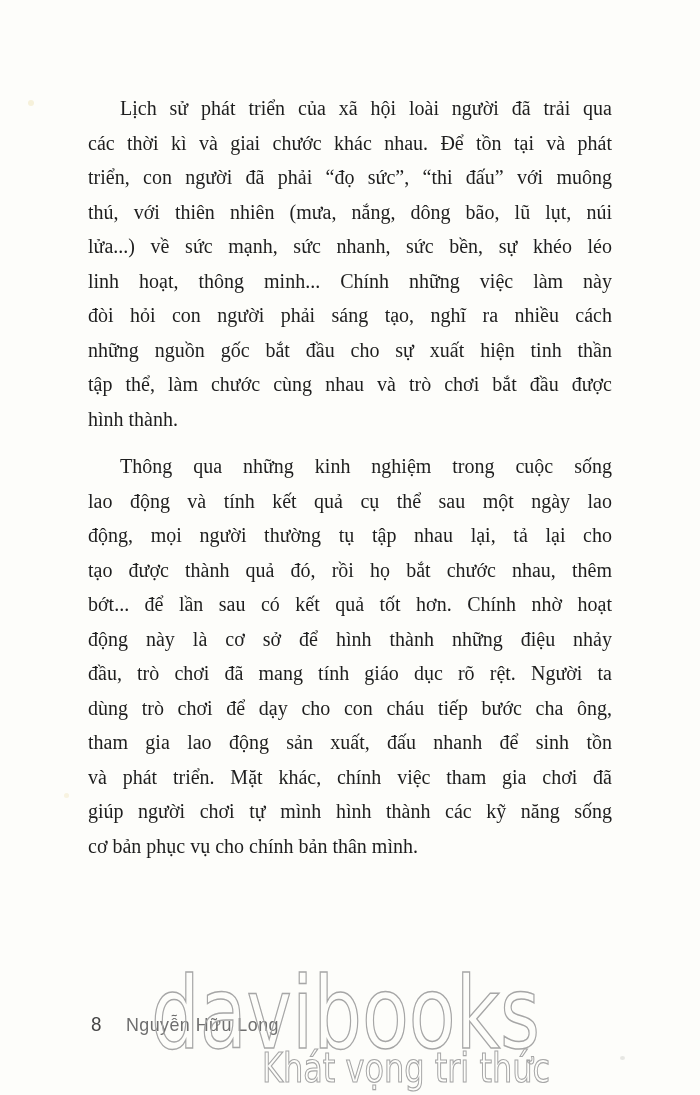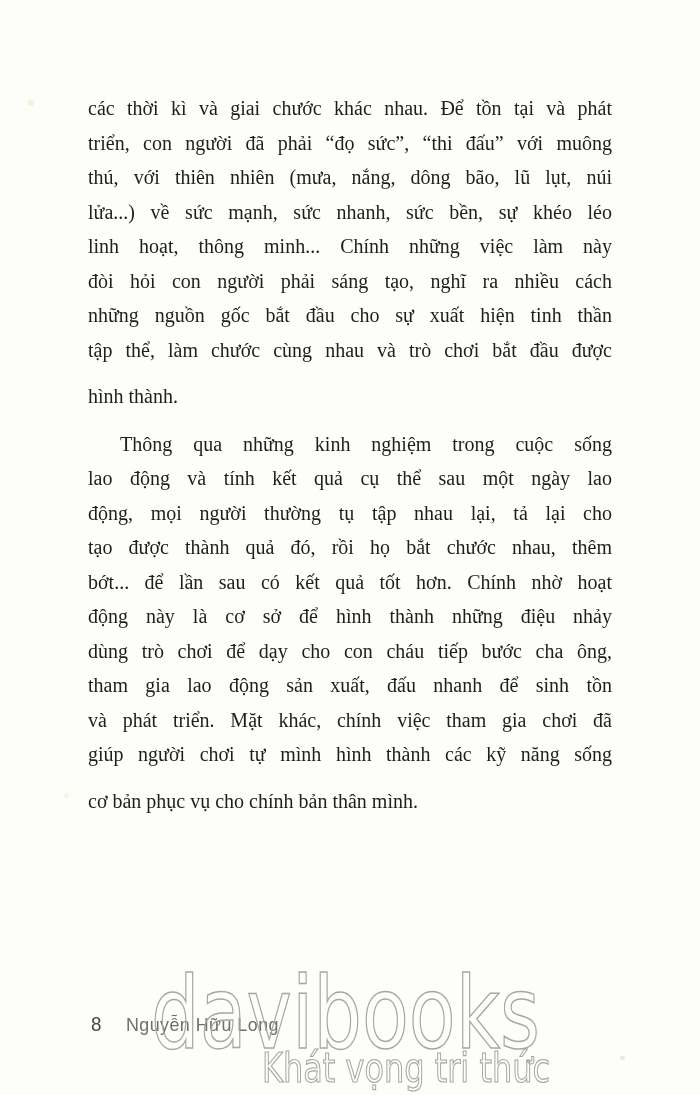--- a/index.html
+++ b/index.html
@@ -37,21 +37,21 @@
     font-size: 20px;
     line-height: 34.5px;
     color: #1e1e1e;
   }
   .para { margin: 0 0 13px 0; }
   .line {
     text-align: justify;
     text-align-last: justify;
   }
   .line.first { text-indent: 32px; }
-  .line.last  { text-align-last: left; margin-top: 12px; }
+  .line.last  { text-align-last: left; }
 
   
   .footer {
     position: absolute;
     left: 91px;
     top: 1013px;
     display: flex;
     align-items: baseline;
     font-family: "Liberation Sans", "DejaVu Sans", sans-serif;
     transform: scaleX(0.94);
@@ -80,37 +80,39 @@
 <body>
 
 <div class="page">
 
   <div class="speck speck1"></div>
   <div class="speck speck2"></div>
   <div class="speck speck3"></div>
 
   <div class="page-body">
       <div class="para">
+        <div class="line first">Lịch sử phát triển của xã hội loài người đã trải qua</div>
         <div class="line">các thời kì và giai chước khác nhau. Để tồn tại và phát</div>
         <div class="line">triển, con người đã phải “đọ sức”, “thi đấu” với muông</div>
         <div class="line">thú, với thiên nhiên (mưa, nắng, dông bão, lũ lụt, núi</div>
         <div class="line">lửa...) về sức mạnh, sức nhanh, sức bền, sự khéo léo</div>
         <div class="line">linh hoạt, thông minh... Chính những việc làm này</div>
         <div class="line">đòi hỏi con người phải sáng tạo, nghĩ ra nhiều cách</div>
         <div class="line">những nguồn gốc bắt đầu cho sự xuất hiện tinh thần</div>
         <div class="line">tập thể, làm chước cùng nhau và trò chơi bắt đầu được</div>
         <div class="line last">hình thành.</div>
       </div>
       <div class="para">
         <div class="line first">Thông qua những kinh nghiệm trong cuộc sống</div>
         <div class="line">lao động và tính kết quả cụ thể sau một ngày lao</div>
         <div class="line">động, mọi người thường tụ tập nhau lại, tả lại cho</div>
         <div class="line">tạo được thành quả đó, rồi họ bắt chước nhau, thêm</div>
         <div class="line">bớt... để lần sau có kết quả tốt hơn. Chính nhờ hoạt</div>
         <div class="line">động này là cơ sở để hình thành những điệu nhảy</div>
+        <div class="line">đầu, trò chơi đã mang tính giáo dục rõ rệt. Người ta</div>
         <div class="line">dùng trò chơi để dạy cho con cháu tiếp bước cha ông,</div>
         <div class="line">tham gia lao động sản xuất, đấu nhanh để sinh tồn</div>
         <div class="line">và phát triển. Mặt khác, chính việc tham gia chơi đã</div>
         <div class="line">giúp người chơi tự mình hình thành các kỹ năng sống</div>
         <div class="line last">cơ bản phục vụ cho chính bản thân mình.</div>
       </div>
     </div>
 
   <div class="footer">
     <span class="page-number">8</span>

